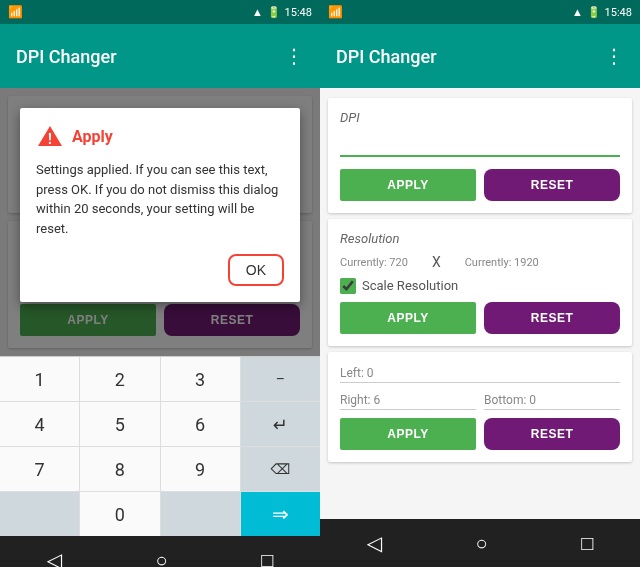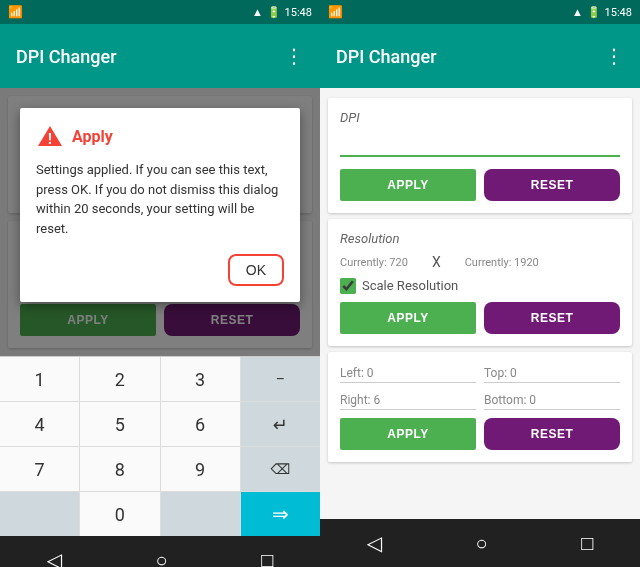--- a/index.html
+++ b/index.html
@@ -469,21 +469,20 @@
       </div>
       <div class="btn-row">
         <button class="btn-apply">APPLY</button>
         <button class="btn-reset">RESET</button>
       </div>
     </div>
 
     <div class="right-section">
       <div class="overscan-row">
         <div class="overscan-field">Left: 0</div>
-        <div class="overscan-field">Top: 0</div>
       </div>
       <div class="overscan-row">
         <div class="overscan-field">Right: 6</div>
         <div class="overscan-field">Bottom: 0</div>
       </div>
       <div class="btn-row">
         <button class="btn-apply">APPLY</button>
         <button class="btn-reset">RESET</button>
       </div>
     </div>

